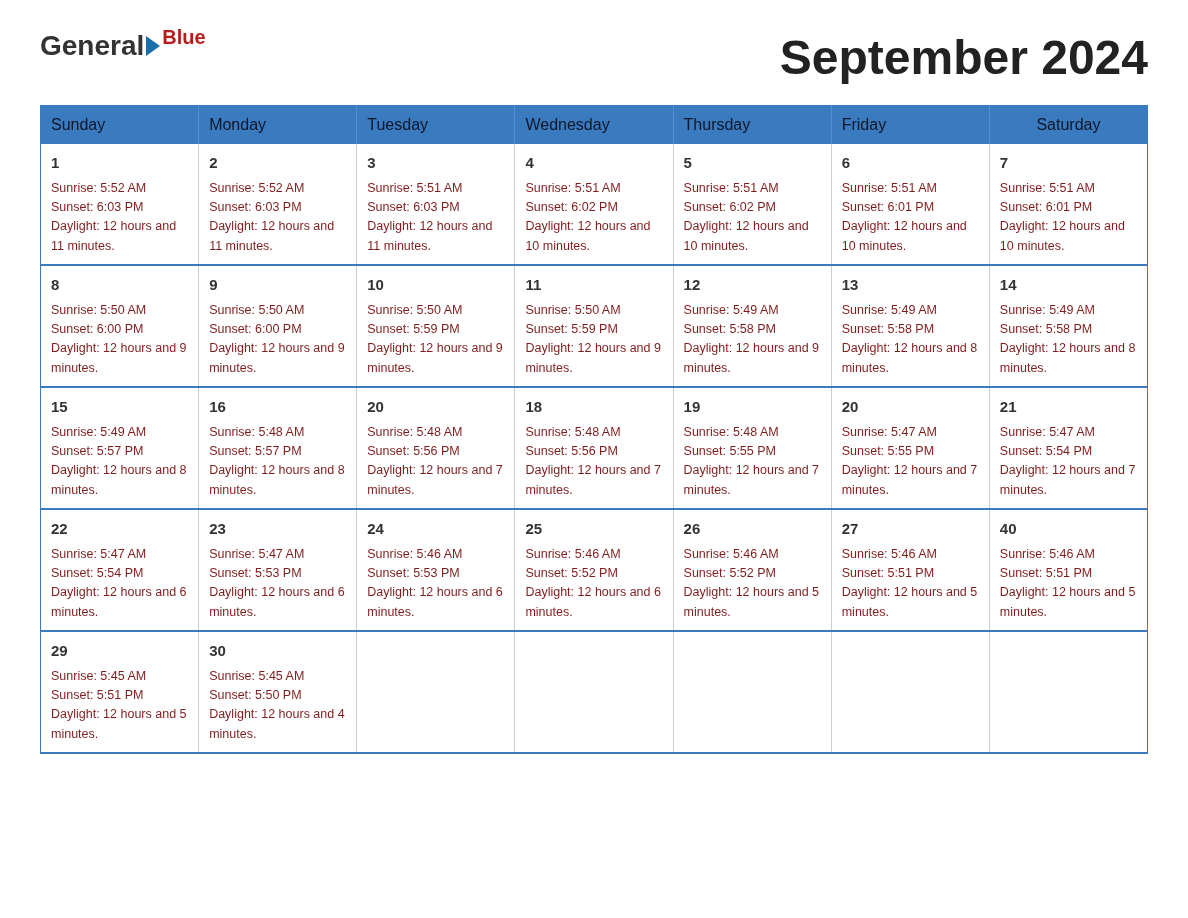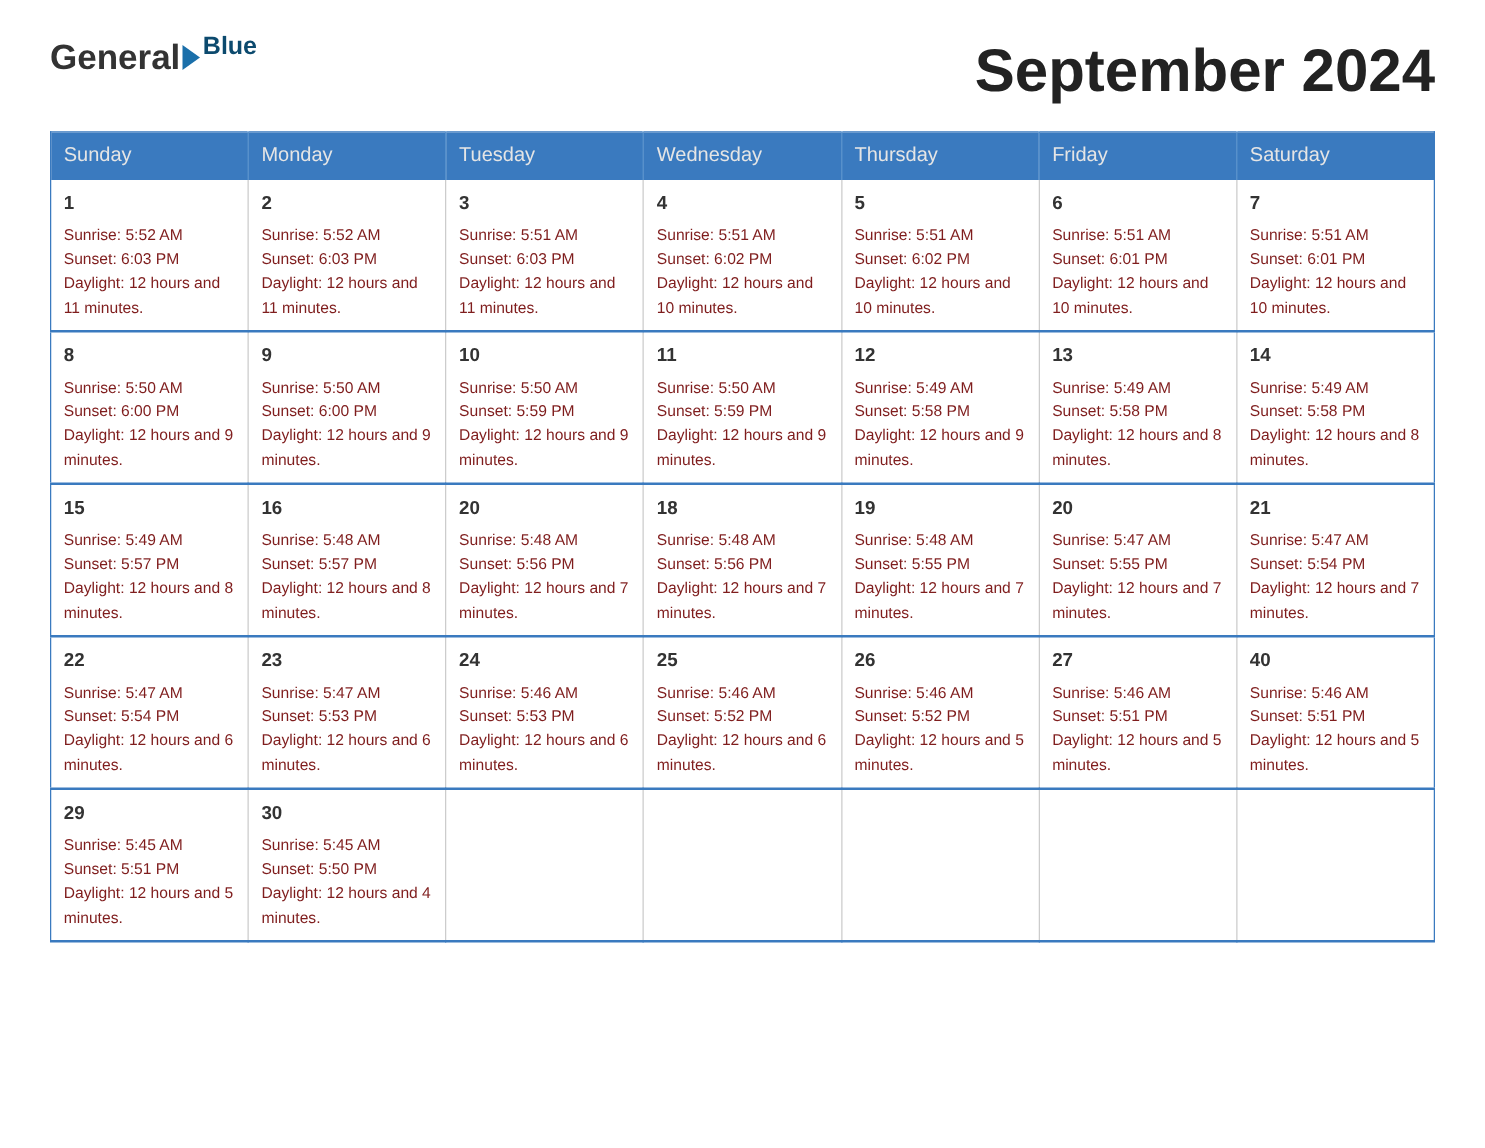--- a/index.html
+++ b/index.html
@@ -29,21 +29,21 @@
     .logo-arrow {
       width: 0;
       height: 0;
       border-left: 14px solid #1a6faa;
       border-top: 10px solid transparent;
       border-bottom: 10px solid transparent;
       display: inline-block;
       margin-left: 2px;
     }
     .logo-sub {
-      color: #0c4a6e;
+      color: #b91c1c;
       font-size: 20px;
       font-weight: bold;
       margin-top: -4px;
       margin-left: 2px;
     }
     .title-block {
       text-align: right;
     }
     .title-block h1 {
       font-size: 48px;
@@ -55,31 +55,32 @@
       font-weight: normal;
       color: #444;
     }
     .calendar {
       width: 100%;
       border-collapse: collapse;
       border: 1px solid #3a7abf;
     }
     .calendar thead tr {
       background-color: #3a7abf;
-      color: #e5e5e5;
+      color: #0f172a;
     }
     .calendar thead th {
       padding: 10px 10px;
       text-align: left;
       font-size: 16px;
       font-weight: normal;
       border-right: 1px solid #5590cc;
     }
     .calendar thead th:last-child {
       border-right: none;
+      text-align: center;
     }
     .calendar tbody tr {
       border-bottom: 2px solid #3a7abf;
     }
     .calendar tbody td {
       vertical-align: top;
       padding: 8px 10px;
       border-right: 1px solid #ccc;
       font-size: 13px;
       line-height: 1.5;

